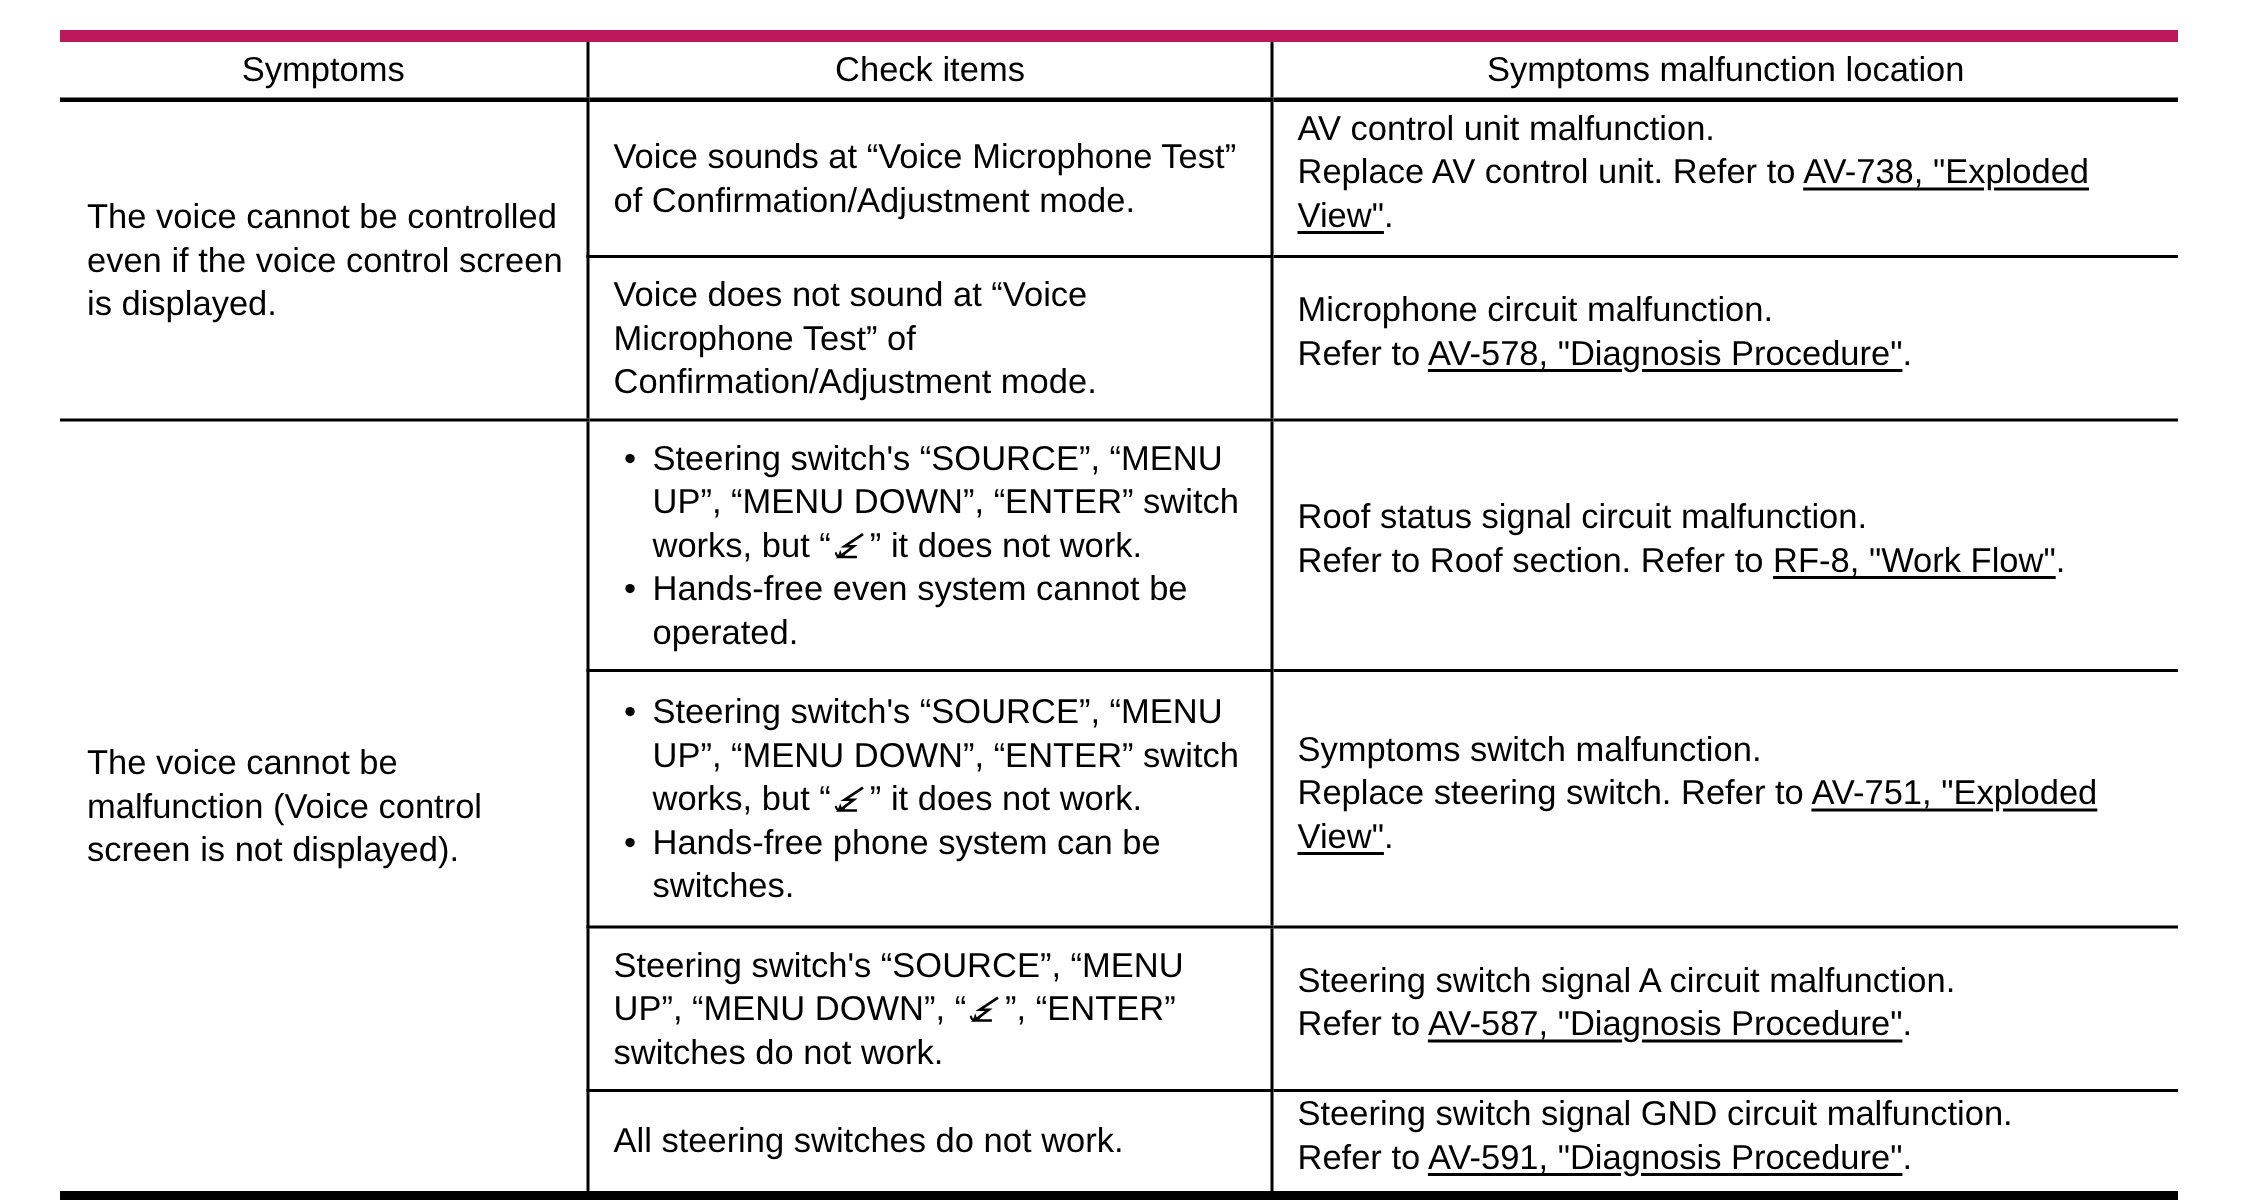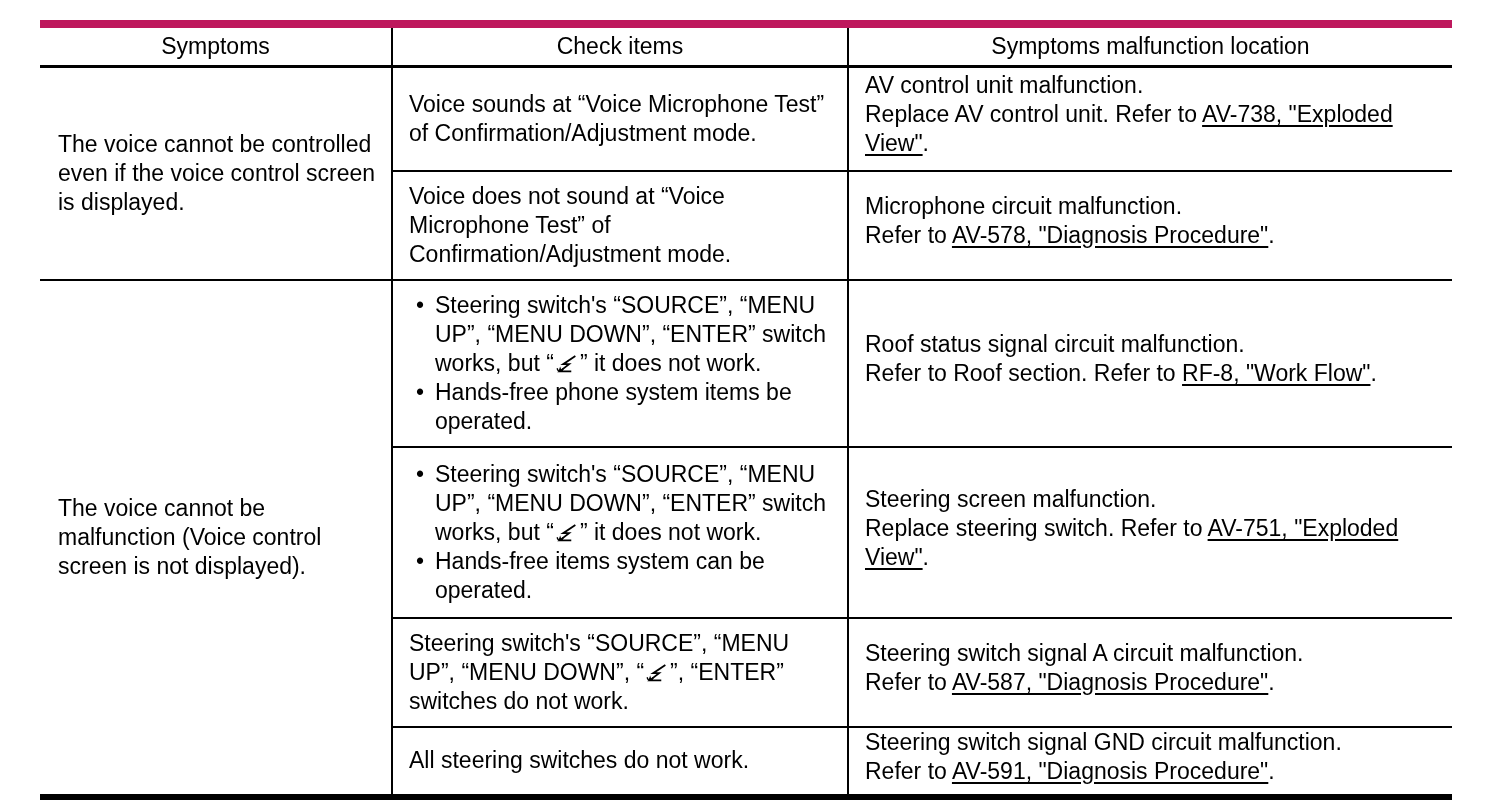--- a/index.html
+++ b/index.html
@@ -112,37 +112,37 @@
         </td>
       </tr>
 
       <tr style="height:165px">
         <td class="sym" rowspan="4">The voice cannot be malfunction (Voice control screen is not displayed).</td>
         <td class="chk vline">
           <div class="bullet-item">Steering switch's “SOURCE”, “MENU UP”, “MENU DOWN”, “ENTER” switch works, but “<svg class="voice-icon" viewBox="0 0 26 26" fill="none" xmlns="http://www.w3.org/2000/svg">
     <path d="M22 3 L8.5 12 H15.5 L4.5 20.5 H17" stroke="#000" stroke-width="2.1" fill="none" stroke-linejoin="miter" stroke-linecap="square"></path>
     <path d="M1.5 17.5 q1.7 5 3.4 0 q1.7 5 3.4 0" stroke="#000" stroke-width="1.7" fill="none" stroke-linecap="round"></path>
   </svg>” it does not work.</div>
-          <div class="bullet-item">Hands-free phone system items be operated.</div>
+          <div class="bullet-item">Hands-free even system cannot be operated.</div>
         </td>
         <td class="loc vline">
           <span class="loc-line">Roof status signal circuit malfunction.</span>
           <span class="loc-line">Refer to Roof section. Refer to <span class="ref-link">RF-8, "Work Flow"</span>.</span>
         </td>
       </tr>
       <tr style="height:171px">
         <td class="chk vline">
           <div class="bullet-item">Steering switch's “SOURCE”, “MENU UP”, “MENU DOWN”, “ENTER” switch works, but “<svg class="voice-icon" viewBox="0 0 26 26" fill="none" xmlns="http://www.w3.org/2000/svg">
     <path d="M22 3 L8.5 12 H15.5 L4.5 20.5 H17" stroke="#000" stroke-width="2.1" fill="none" stroke-linejoin="miter" stroke-linecap="square"></path>
     <path d="M1.5 17.5 q1.7 5 3.4 0 q1.7 5 3.4 0" stroke="#000" stroke-width="1.7" fill="none" stroke-linecap="round"></path>
   </svg>” it does not work.</div>
-          <div class="bullet-item">Hands-free items system can be operated.</div>
+          <div class="bullet-item">Hands-free phone system can be switches.</div>
         </td>
         <td class="loc vline">
-          <span class="loc-line">Steering screen malfunction.</span>
+          <span class="loc-line">Symptoms switch malfunction.</span>
           <span class="loc-line">Replace steering switch. Refer to <span class="ref-link">AV-751, "Exploded View"</span>.</span>
         </td>
       </tr>
       <tr style="height:104px">
         <td class="chk vline">
           <div class="plain-item">Steering switch's “SOURCE”, “MENU UP”, “MENU DOWN”, “<svg class="voice-icon" viewBox="0 0 26 26" fill="none" xmlns="http://www.w3.org/2000/svg">
     <path d="M22 3 L8.5 12 H15.5 L4.5 20.5 H17" stroke="#000" stroke-width="2.1" fill="none" stroke-linejoin="miter" stroke-linecap="square"></path>
     <path d="M1.5 17.5 q1.7 5 3.4 0 q1.7 5 3.4 0" stroke="#000" stroke-width="1.7" fill="none" stroke-linecap="round"></path>
   </svg>”, “ENTER” switches do not work.</div>
         </td>

